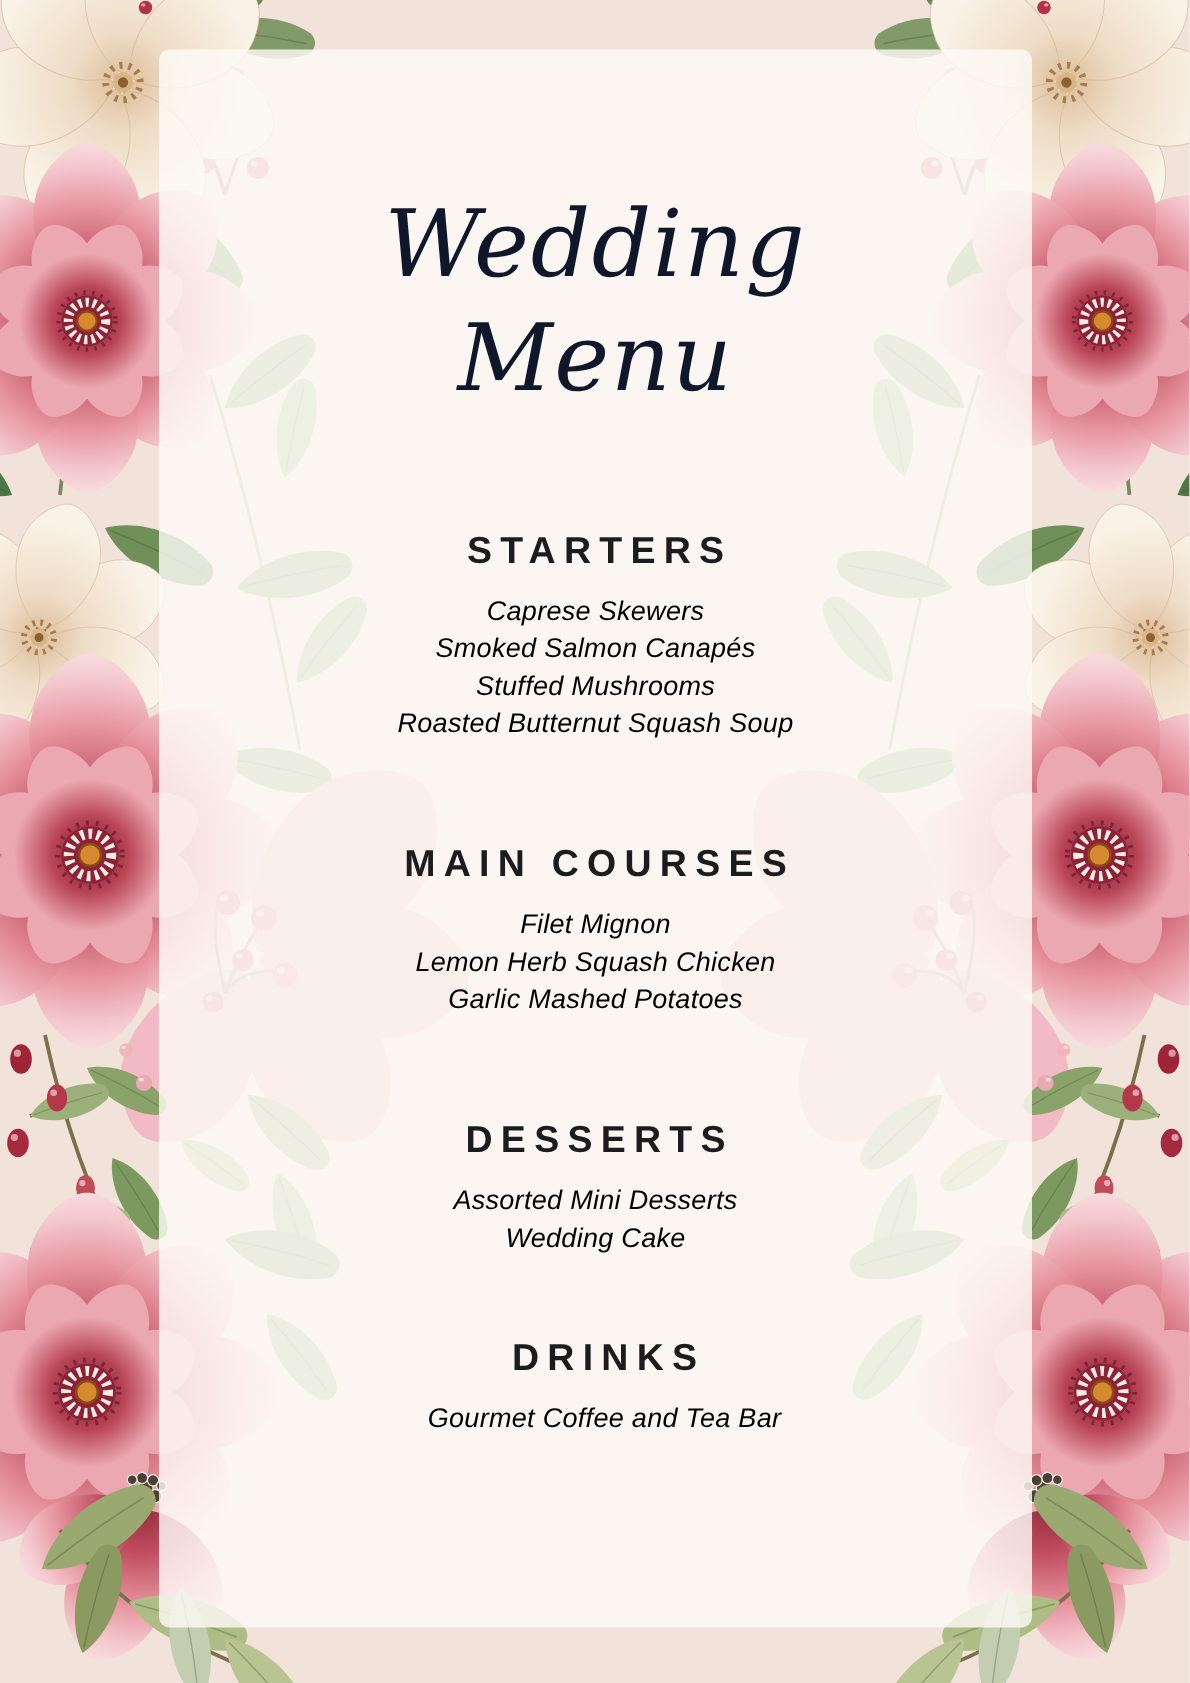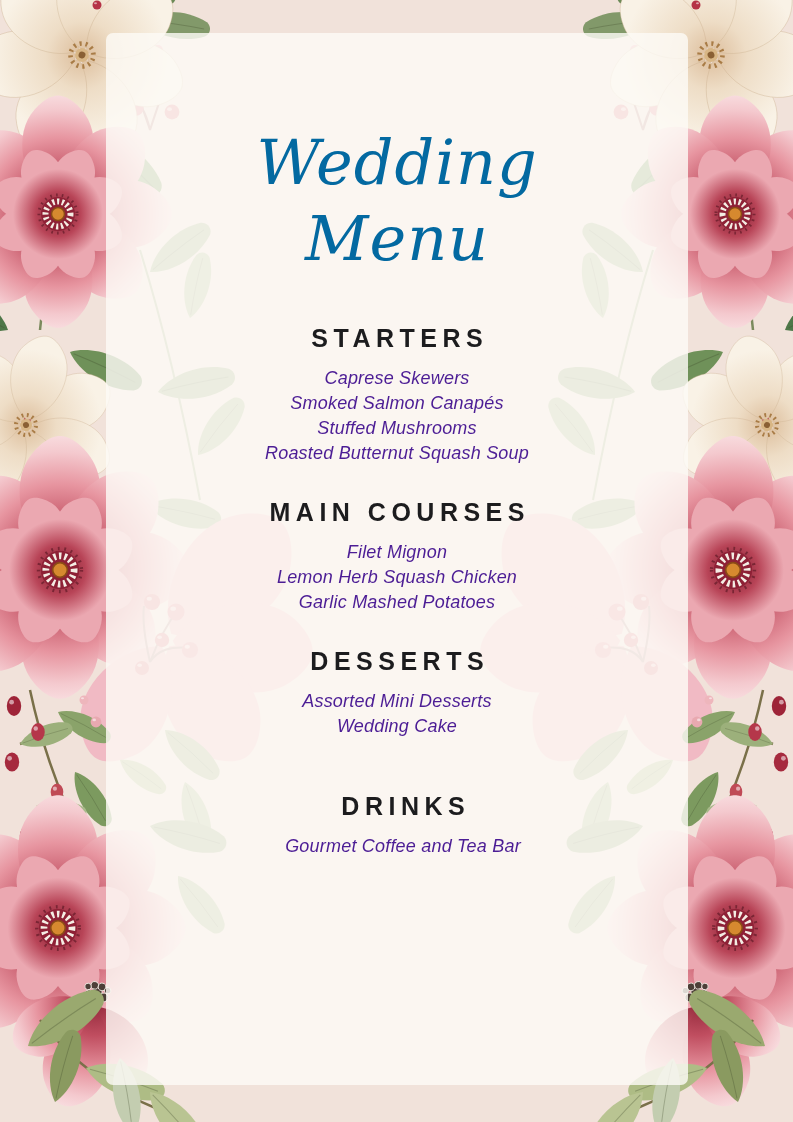--- a/index.html
+++ b/index.html
@@ -20,37 +20,37 @@
     border-radius:7px;
     text-align:center;
   }
   .title {
     margin-top:92px;
     font-family:"DejaVu Serif", serif;
     font-style:italic;
     font-weight:400;
     font-size:62px;
     line-height:76px;
-    color:#0369a1;
+    color:#0f172a;
     letter-spacing:1px;
   }
   .t-line { display:block; }
-  .sec { margin-top:31px; }
-  .sec:nth-of-type(1) { margin-top:46px; }
+  .sec { margin-top:66px; }
+  .sec:nth-of-type(1) { margin-top:75px; }
   .sec:nth-of-type(4) { margin-top:52px;padding-left:12px; }
   .sec-h {
     font-size:25px; line-height:30px;
     font-weight:700; color:#1c1c1e;
   }
   .sec-h span { letter-spacing:0.22em; margin-right:-0.22em; }
   .items { margin-top:13px; }
   .item {
     font-style:italic;
     font-size:18px; line-height:25px;
-    color:#4c1d95;
+    color:#000000;
     letter-spacing:0.2px;
   }
 </style>
 </head>
 <body>
 
 <svg class="defs-holder" aria-hidden="true">
   <defs>
     <radialGradient id="pg" gradientUnits="userSpaceOnUse" cx="0" cy="0" r="118">
       <stop offset="0" stop-color="#8f2638"></stop>

